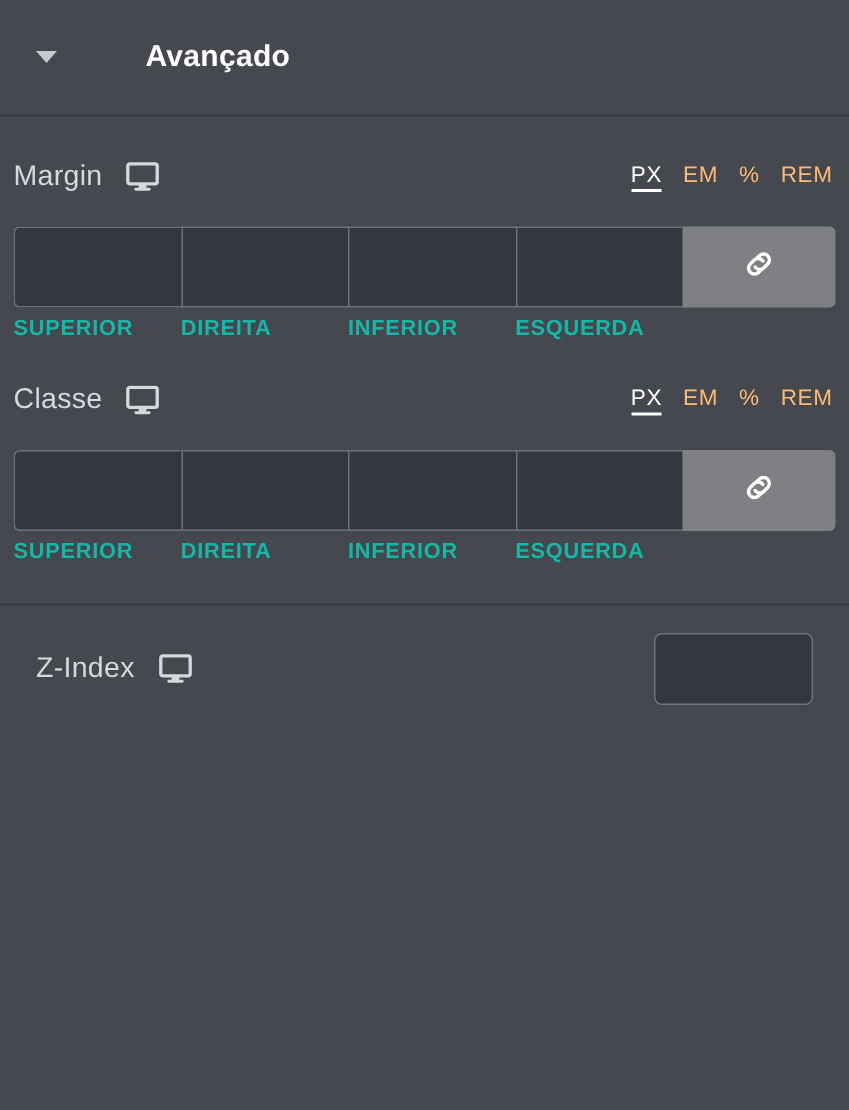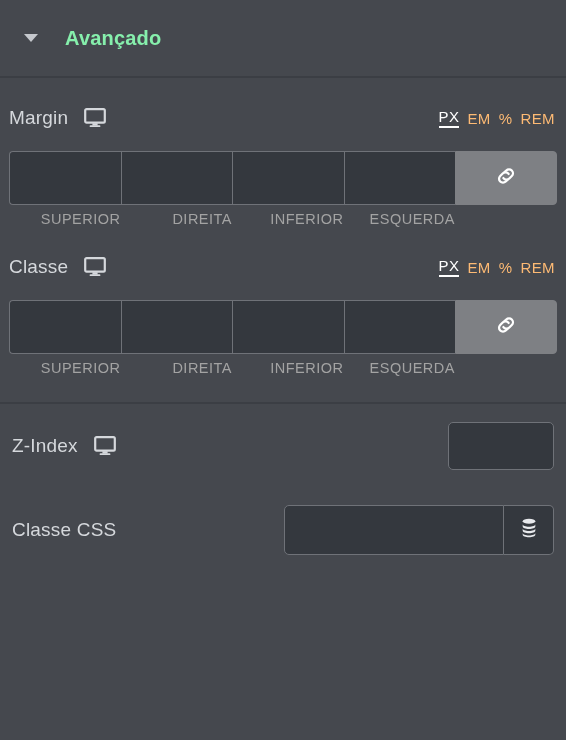--- a/index.html
+++ b/index.html
@@ -36,24 +36,25 @@
   .caret {
     width: 0;
     height: 0;
     border-left: 7px solid transparent;
     border-right: 7px solid transparent;
     border-top: 8px solid #c5c8cd;
     margin-right: 27px;
     flex: none;
   }
   .section-title {
-    color: #86efac;
+    color: #ffffff;
     font-size: 20px;
     font-weight: bold;
     letter-spacing: .2px;
+    margin-left: 32px;
   }
 
   
   .control-block {
     padding: 0 9px;
   }
   .dim-block { padding-top: 26px; }
 
   .row-head {
     display: flex;
@@ -69,22 +70,22 @@
     margin-left: 16px;
     display: inline-flex;
     align-items: center;
     line-height: 0;
   }
   .spacer { flex: 1 1 auto; }
 
   
   .units {
     display: flex;
-    align-items: flex-end;
-    gap: 8px;
+    align-items: flex-start;
+    gap: 14px;
     padding-right: 2px;
   }
   .unit {
     font-size: 15px;
     color: #fdba74;
     letter-spacing: .4px;
     cursor: pointer;
     padding-bottom: 1px;
   }
   .unit.active {
@@ -130,42 +131,43 @@
     justify-content: center;
     cursor: pointer;
   }
 
   .dim-labels {
     display: flex;
     margin-top: 6px;
   }
   .dim-labels span {
     flex: 1 1 0;
-    text-align: right;
-    color: #a3a3a3;
+    text-align: left;
+    color: #14b8a6;
     font-size: 14.5px;
     letter-spacing: .5px;
+    font-weight: bold;
   }
   .dim-labels .pad-cell {
     width: 102px;
     flex: none;
   }
 
   
   .divider {
     height: 2px;
     background: #3b3e44;
     margin-top: 26px;
   }
 
   
   .simple-row {
     display: flex;
     align-items: center;
-    padding: 0 12px;
+    padding: 0 24px;
     height: 84px;
     box-sizing: border-box;
   }
   .znum-input {
     width: 106px;
     height: 48px;
     box-sizing: border-box;
     background: #34383e;
     border: 1px solid #6f7278;
     border-radius: 5px;
@@ -317,31 +319,14 @@
         <rect x="1.2" y="1.2" width="19.6" height="13.4" rx="1.4" stroke="#d5d8dc" stroke-width="2.2"></rect>
         <rect x="8.4" y="15.2" width="5.2" height="2.4" fill="#d5d8dc"></rect>
         <rect x="5.6" y="17.2" width="10.8" height="1.9" rx="0.9" fill="#d5d8dc"></rect>
       </svg>
     </span>
     <span class="spacer"></span>
     <input class="znum-input" type="text" value="" style="">
   </div>
 
 
-  <div class="simple-row">
-    <span class="row-label">Classe CSS</span>
-    <span class="spacer"></span>
-    <div class="text-group">
-      <input type="text" value="" style="">
-      <div class="dyn-btn">
-        <span>
-          <svg width="18" height="20" viewBox="0 0 18 20" fill="#e7e9ec">
-            <ellipse cx="9" cy="3.3" rx="6.3" ry="2.5"></ellipse>
-            <path d="M2.7 6.3c0 1.38 2.82 2.5 6.3 2.5s6.3-1.12 6.3-2.5v2.2c0 1.38-2.82 2.5-6.3 2.5s-6.3-1.12-6.3-2.5z"></path>
-            <path d="M2.7 10.6c0 1.38 2.82 2.5 6.3 2.5s6.3-1.12 6.3-2.5v2.2c0 1.38-2.82 2.5-6.3 2.5s-6.3-1.12-6.3-2.5z"></path>
-            <path d="M2.7 14.9c0 1.38 2.82 2.5 6.3 2.5s6.3-1.12 6.3-2.5v1.9c0 1.38-2.82 2.5-6.3 2.5s-6.3-1.12-6.3-2.5z"></path>
-          </svg>
-        </span>
-      </div>
-    </div>
-  </div>
 
 </div>
 
 </body></html>

